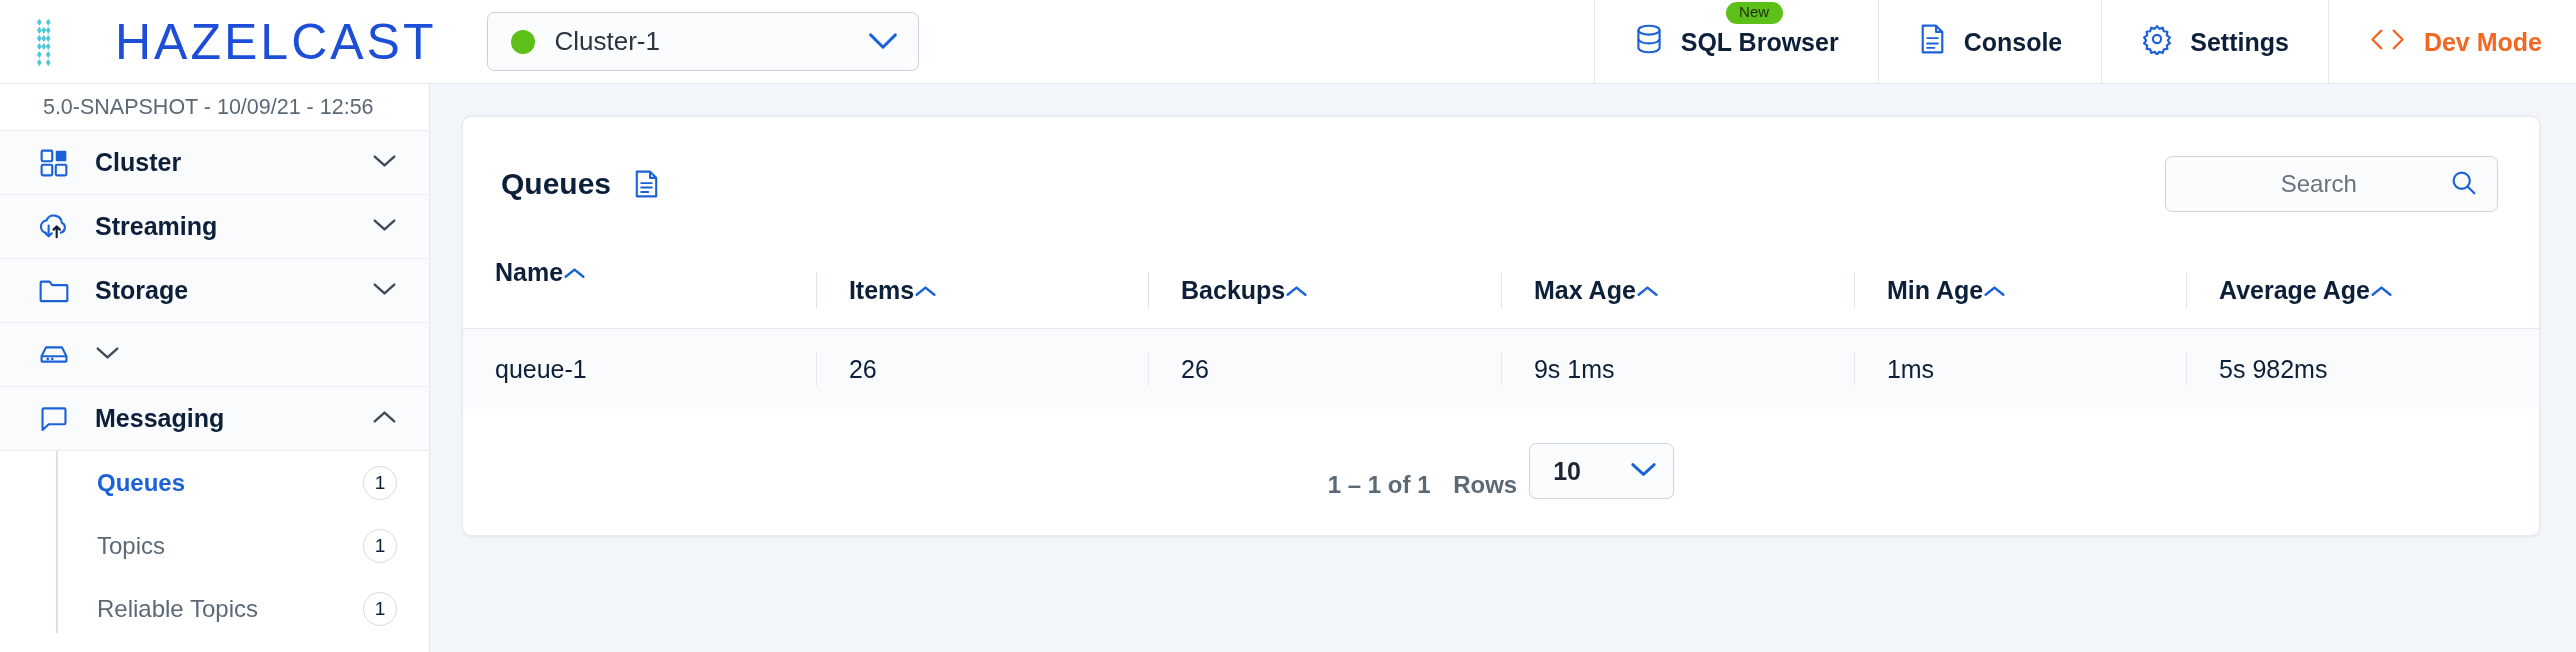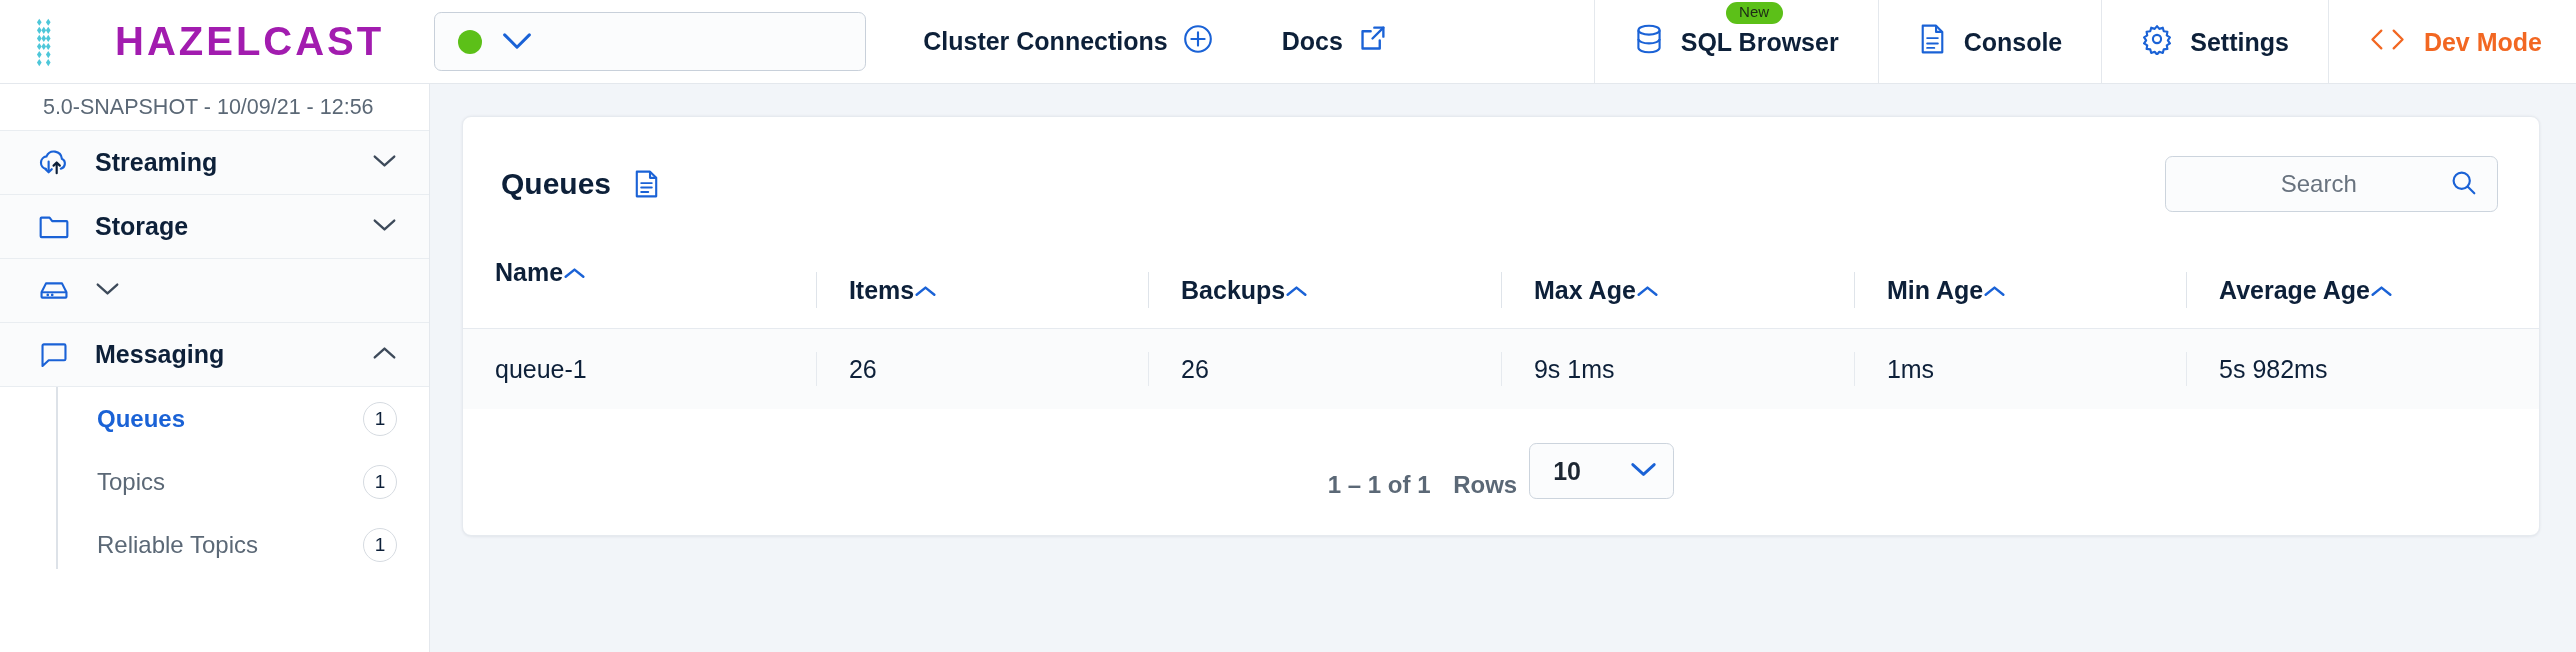--- a/index.html
+++ b/index.html
@@ -15,22 +15,22 @@
   .topbar {
     height: 84px; flex: 0 0 84px;
     background: #ffffff;
     border-bottom: 1.8px solid #e4e8ed;
     display: flex; align-items: center;
     position: relative;
   }
   .brand { display: flex; align-items: center; padding-left: 32px; gap: 20px; }
   .logo-mark { width: 63px; height: 52px; flex: 0 0 63px; }
   .logo-word {
-    font-size: 40px; letter-spacing: 3px; color: #a21caf;
-    font-weight: 700; white-space: nowrap;
+    font-size: 50px; letter-spacing: 3px; color: #1d4ed8;
+    font-weight: 400; white-space: nowrap;
   }
   .cluster-select {
     margin-left: 50px;
     width: 432px; height: 59px;
     border: 1.8px solid #c8d0da; border-radius: 7.2px;
     background: #fbfcfd;
     display: flex; align-items: center; padding: 0 20px 0 23px;
     gap: 20px;
   }
   .dot { width: 24px; height: 24px; border-radius: 50%; background: #5cc018; flex: 0 0 24px; }
@@ -196,48 +196,28 @@
               <path d="M18 48 l2.6 4 -2.6 4 -2.6 -4 z"></path>
             </g>
           </g>
         </svg>
       </span>
       <span class="logo-word">HAZELCAST</span>
     </div>
 
     <div class="cluster-select">
       <span class="dot"></span>
+      <span class="cluster-name">Cluster-1</span>
       <span class="chev">
         <svg width="30" height="19" viewBox="0 0 34 21">
             <path d="M3 3 L17 17 L31 3" fill="none" stroke="#1a62d6" stroke-width="3.4" stroke-linecap="round" stroke-linejoin="round"></path>
           </svg>
       </span>
     </div>
 
-    <div class="navlinks">
-      <div class="navlink">
-        <span>Cluster Connections</span>
-        <span>
-          <svg width="30" height="30" viewBox="0 0 34 34">
-              <circle cx="17" cy="17" r="14.5" fill="none" stroke="#1a62d6" stroke-width="2.4"></circle>
-              <path d="M17 9.5 V24.5 M9.5 17 H24.5" stroke="#1a62d6" stroke-width="2.4" stroke-linecap="round"></path>
-            </svg>
-        </span>
-      </div>
-      <div class="navlink docs">
-        <span>Docs</span>
-        <span>
-          <svg width="29" height="29" viewBox="0 0 32 32">
-            <path d="M18 4 H28 V14" fill="none" stroke="#1a62d6" stroke-width="2.6" stroke-linecap="round" stroke-linejoin="round"></path>
-            <path d="M28 4 L16 16" fill="none" stroke="#1a62d6" stroke-width="2.6" stroke-linecap="round"></path>
-            <path d="M24 18 V27 H5 V8 H14" fill="none" stroke="#1a62d6" stroke-width="2.6" stroke-linecap="round" stroke-linejoin="round"></path>
-          </svg>
-        </span>
-      </div>
-    </div>
 
     <div class="navright">
       <div class="navitem">
         <span>
           <svg width="30" height="32" viewBox="0 0 34 36">
             <ellipse cx="17" cy="8" rx="12" ry="5" fill="none" stroke="#1a62d6" stroke-width="2.4"></ellipse>
             <path d="M5 8 V28 a12 5 0 0 0 24 0 V8" fill="none" stroke="#1a62d6" stroke-width="2.4"></path>
             <path d="M5 18 a12 5 0 0 0 24 0" fill="none" stroke="#1a62d6" stroke-width="2.4"></path>
           </svg>
         </span>
@@ -276,20 +256,36 @@
         <span>Dev Mode</span>
       </div>
     </div>
   </div>
 
   <div class="body">
 
     <div class="sidebar">
       <div class="version">5.0-SNAPSHOT - 10/09/21 - 12:56</div>
 
+      <div class="navgroup">
+        <span class="gicon">
+          <svg width="30" height="30" viewBox="0 0 34 34">
+            <rect x="3" y="3" width="12" height="12" rx="1.5" fill="none" stroke="#1a62d6" stroke-width="2.4"></rect>
+            <rect x="19" y="3" width="12" height="12" rx="1.5" fill="#1a62d6"></rect>
+            <rect x="3" y="19" width="12" height="12" rx="1.5" fill="none" stroke="#1a62d6" stroke-width="2.4"></rect>
+            <rect x="19" y="19" width="12" height="12" rx="1.5" fill="none" stroke="#1a62d6" stroke-width="2.4"></rect>
+          </svg>
+        </span>
+        <span class="glabel">Cluster</span>
+        <span>
+          <svg width="25" height="16" viewBox="0 0 28 18">
+              <path d="M3 4 L14 14 L25 4" fill="none" stroke="#3d4a5a" stroke-width="2.6" stroke-linecap="round" stroke-linejoin="round"></path>
+            </svg>
+        </span>
+      </div>
 
       <div class="navgroup">
         <span class="gicon">
           <svg width="34" height="29" viewBox="0 0 38 32">
             <path d="M10 23 a7 7 0 0 1 0.6 -13.8 a9 9 0 0 1 17.2 2.6 a6 6 0 0 1 -1.2 11.2" fill="none" stroke="#1a62d6" stroke-width="2.4" stroke-linecap="round"></path>
             <path d="M13 15 V27 M9.5 23.5 L13 27 L16.5 23.5" fill="none" stroke="#1a62d6" stroke-width="2.4" stroke-linecap="round" stroke-linejoin="round"></path>
             <path d="M22 28 V16 M18.5 19.5 L22 16 L25.5 19.5" fill="none" stroke="#0d2039" stroke-width="2.4" stroke-linecap="round" stroke-linejoin="round"></path>
           </svg>
         </span>
         <span class="glabel">Streaming</span>

